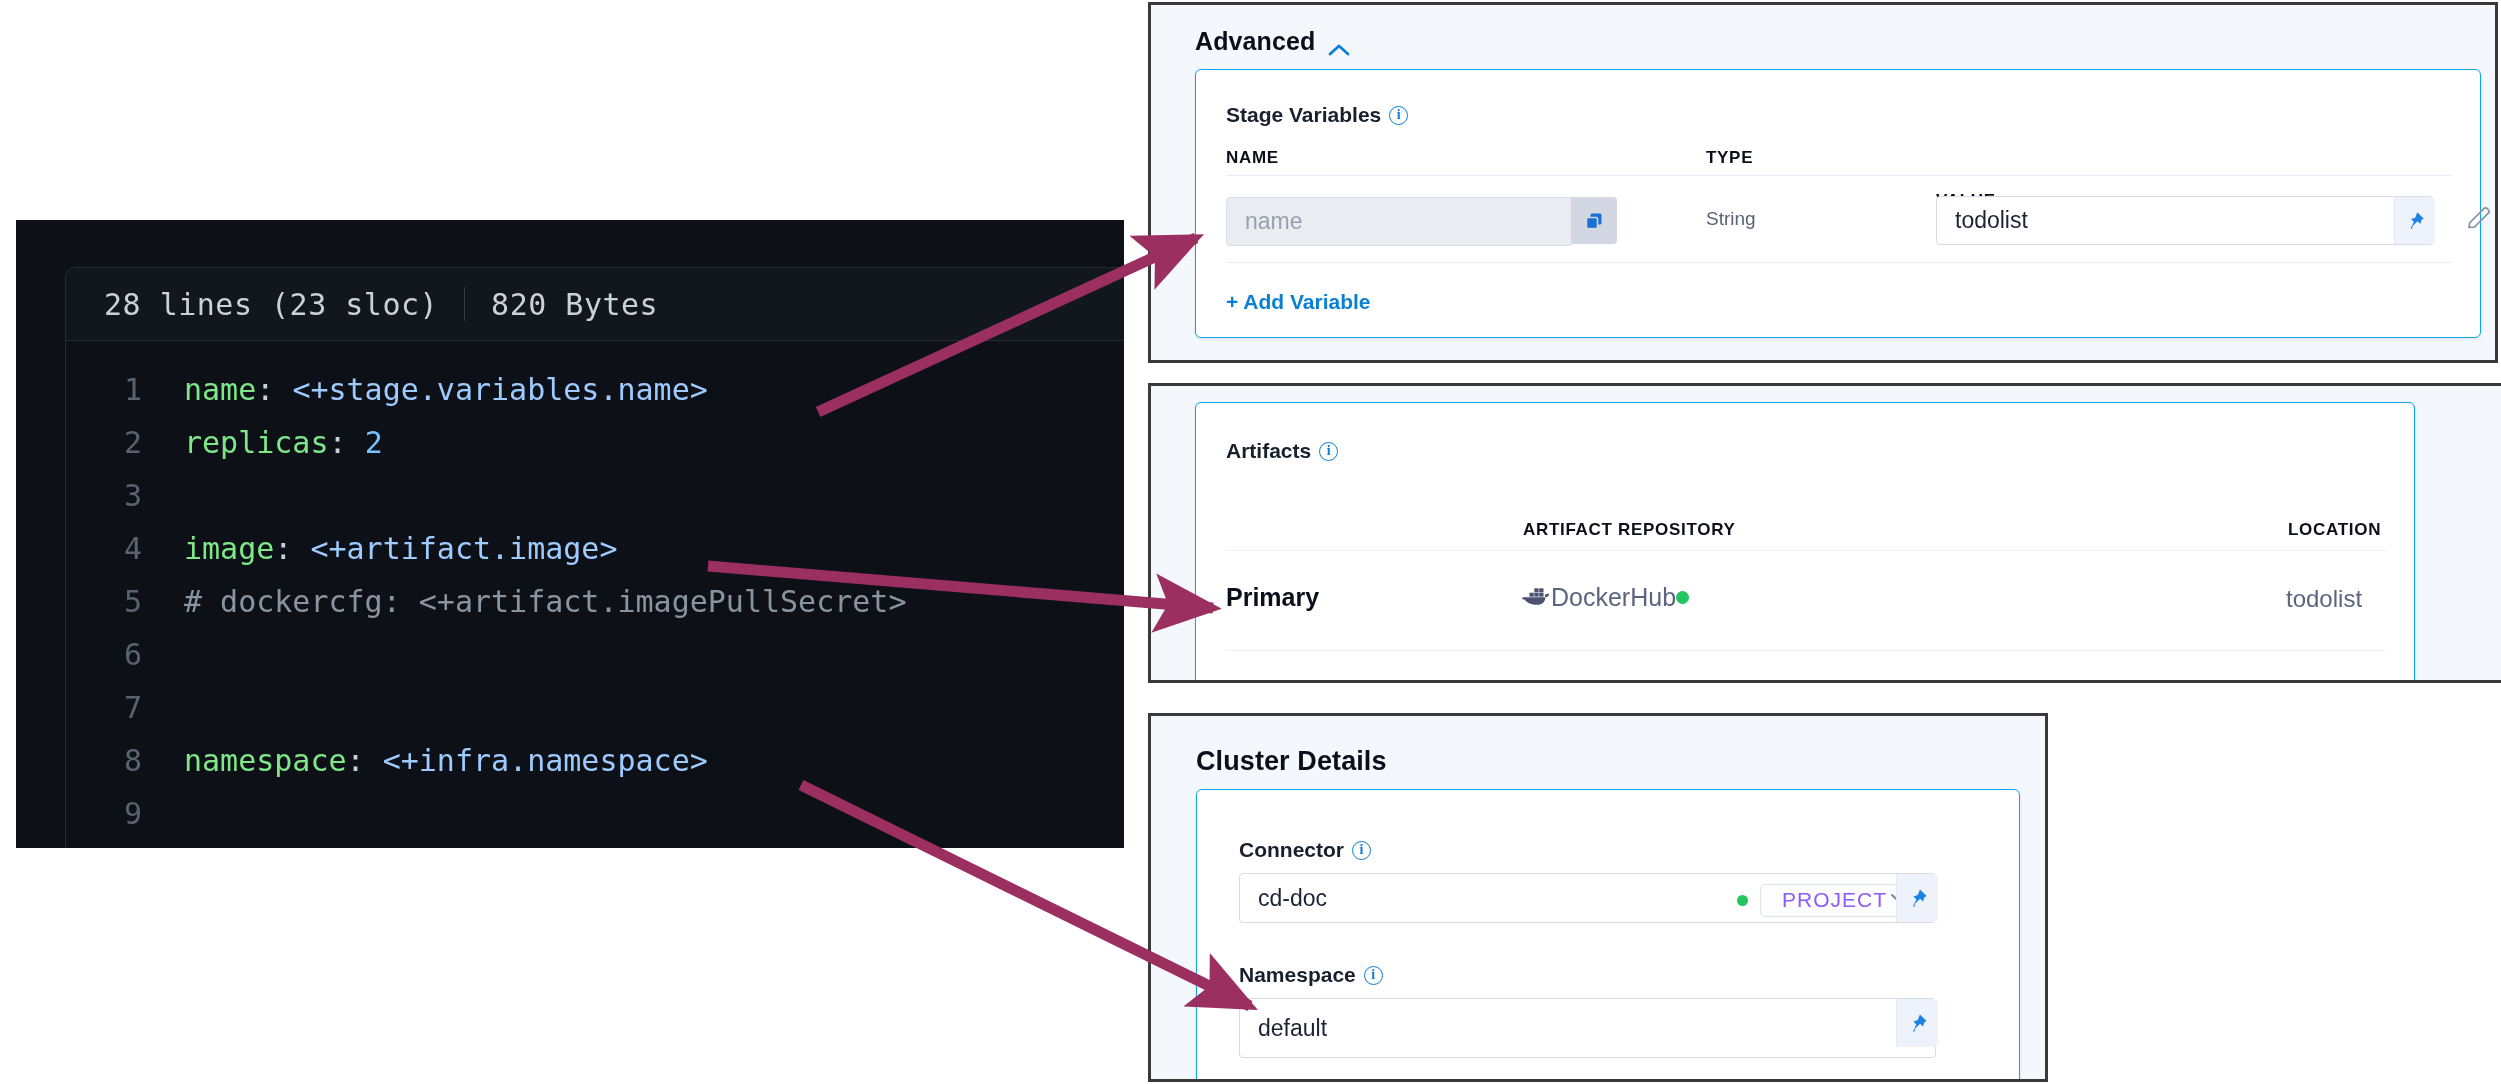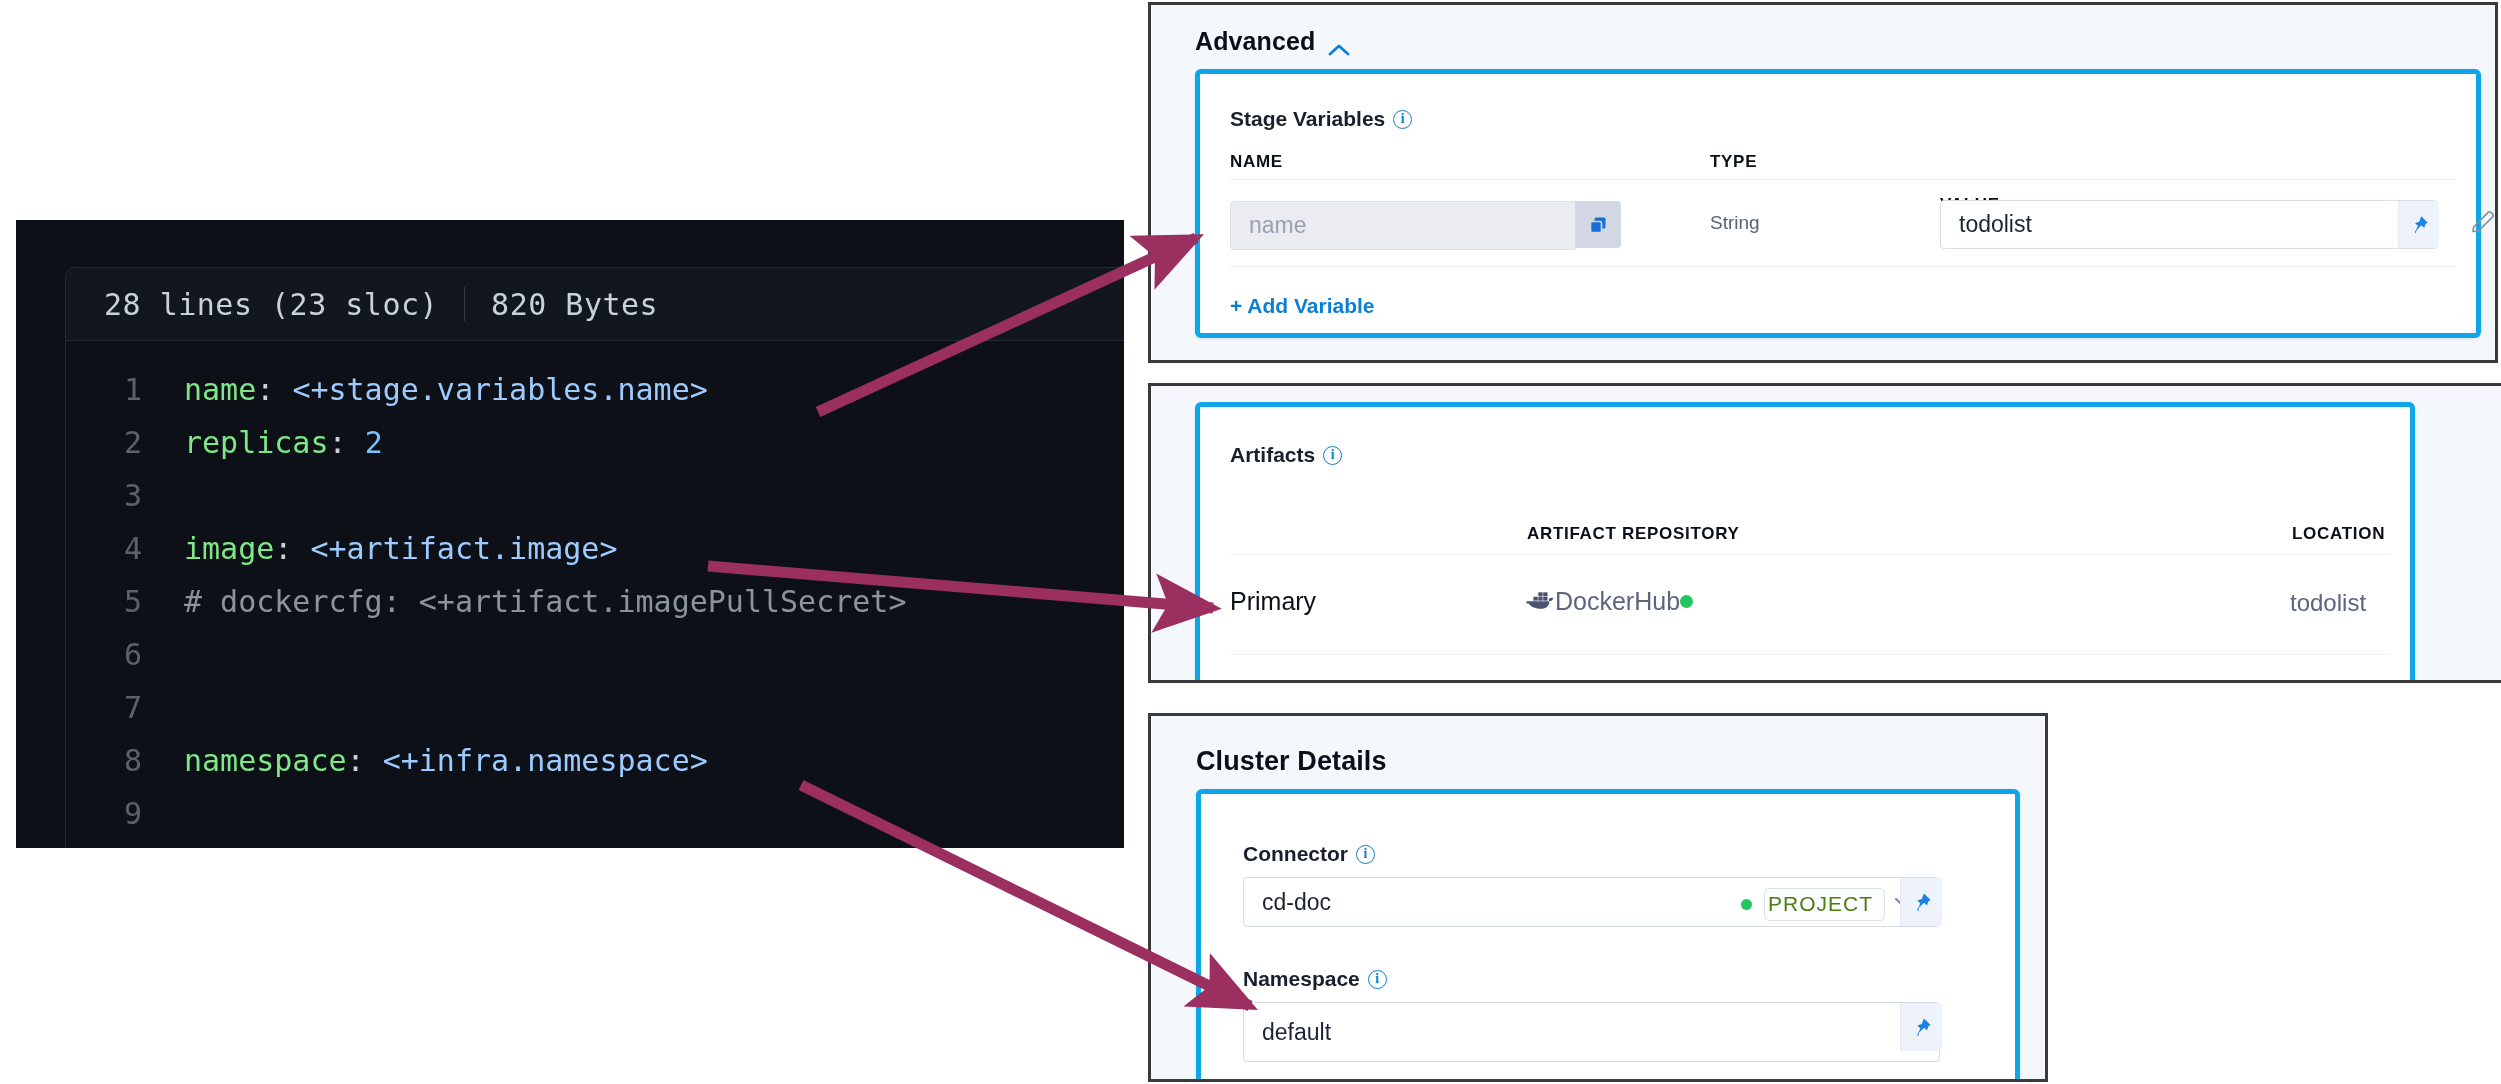--- a/index.html
+++ b/index.html
@@ -61,21 +61,21 @@
   
   .card{
     position:absolute;
     background:#f4f8fd;
     border:3px solid #3a3a3a;
     box-sizing:border-box;
     overflow:hidden;
   }
   .inner-box{
     background:#ffffff;
-    border:5px solid #0ea5e9;
+    border:1px solid #0ea5e9;
     border-radius:6px;
     box-shadow:0 1px 3px rgba(16,22,26,.10);
     box-sizing:border-box;
   }
 
   
   #card-advanced{left:1148px;top:2px;width:1350px;height:361px;}
   .section-title{
     font-size:25px;font-weight:bold;color:#0b0f19;
     letter-spacing:.1px;
@@ -150,21 +150,21 @@
   
   #card-artifacts{left:1148px;top:383px;width:1432px;height:300px;}
   #artifacts-inner{
     position:absolute;left:44px;top:16px;width:1220px;height:284px;
   }
   #artifacts-label{position:absolute;left:30px;top:36px;}
   #col-artifact-repo{left:327px;top:117px;}
   #col-location{left:1092px;top:117px;}
   #art-divider-top{position:absolute;left:30px;top:147px;width:1160px;height:1px;background:#eef0f5;}
   #art-divider-bot{position:absolute;left:30px;top:247px;width:1160px;height:1px;background:#eef0f5;}
-  #artifact-primary{position:absolute;left:30px;top:180px;font-size:25px;font-weight:normal;color:#0b0f19;}
+  #artifact-primary{position:absolute;left:30px;top:180px;font-size:25px;font-weight:bold;color:#0b0f19;}
   #artifact-repo-cell{
     position:absolute;left:325px;top:180px;display:flex;align-items:center;
   }
   #artifact-repo-cell .repo-name{font-size:25px;color:#5c6480;}
   .green-dot{width:13px;height:13px;border-radius:50%;background:#22c55e;display:inline-block;}
   #artifact-location{position:absolute;left:1090px;top:182px;font-size:24px;color:#5c6480;}
 
   
   #card-cluster{left:1148px;top:713px;width:900px;height:369px;}
   #cluster-title{position:absolute;left:45px;top:30px;font-size:27px;}
@@ -173,22 +173,22 @@
   }
   #connector-label{position:absolute;left:42px;top:48px;}
   #connector-input{
     position:absolute;left:42px;top:83px;width:697px;height:50px;
   }
   #connector-scope{
     position:absolute;left:540px;top:94px;display:flex;align-items:center;gap:12px;
   }
   .scope-badge{
     border:1px solid #dde2ea;border-radius:5px;background:#fcfdff;
-    font-size:21px;color:#4d7c0f;letter-spacing:1px;
-    padding:3px 11px 4px 3px;
+    font-size:21px;color:#8b5cf6;letter-spacing:1px;
+    padding:3px 11px 4px 21px;
   }
   #connector-caret{position:absolute;left:690px;top:100px;}
   #connector-pin{
     position:absolute;left:699px;top:84px;width:41px;height:48px;
     background:#eef3fb;border-left:1px solid #e3e8f1;border-radius:0 4px 4px 0;
     display:flex;align-items:center;justify-content:center;
   }
   #namespace-label{position:absolute;left:42px;top:173px;}
   #namespace-input{
     position:absolute;left:42px;top:208px;width:697px;height:60px;

